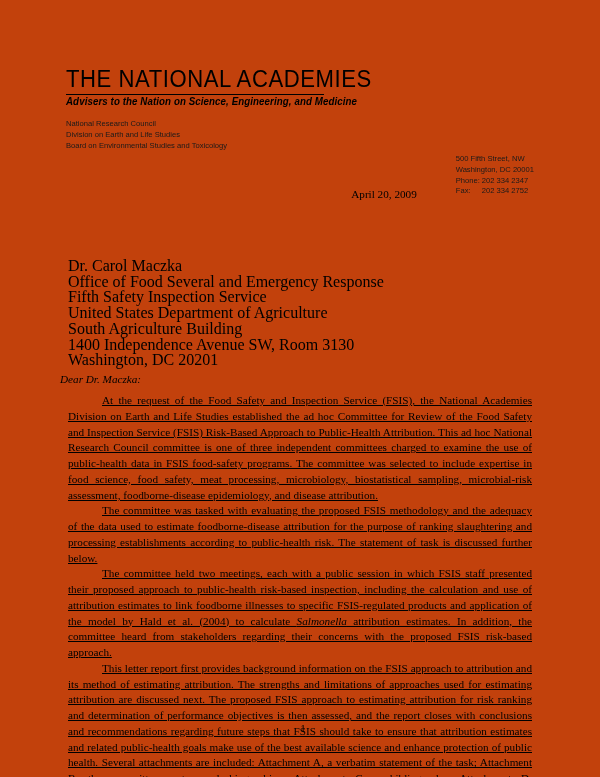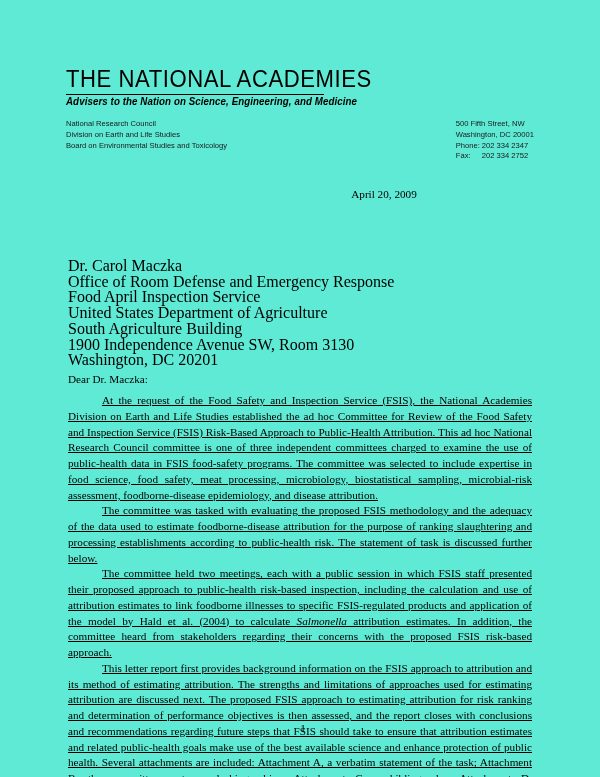--- a/index.html
+++ b/index.html
@@ -4,21 +4,21 @@
 <style>
   html, body {
     margin: 0;
     padding: 0;
     background: #ffffff;
   }
   .page {
     position: relative;
     width: 600px;
     height: 777px;
-    background: #5eead4;
+    background: #c2410c;
     overflow: hidden;
     font-family: "Liberation Serif", "DejaVu Serif", serif;
     color: #000000;
   }
 
   
   .letterhead {
     position: absolute;
     left: 66px;
     top: 68px;
@@ -67,20 +67,21 @@
   }
   .org-block, .contact-block {
     font-family: "Liberation Sans", "DejaVu Sans", sans-serif;
     font-size: 7.6px;
     line-height: 1.42;
     color: #1a1a1a;
     white-space: nowrap;
   }
   .contact-block {
     padding-left: 12px;
+    margin-top: 35px;
   }
   .contact-line {
     display: flex;
   }
   .contact-label {
     display: inline-block;
     min-width: 26px;
   }
 
   
@@ -101,24 +102,25 @@
     position: absolute;
     left: 68px;
     top: 258px;
     font-size: 16px;
     line-height: 15.7px;
   }
 
   
   .salutation {
     position: absolute;
-    left: 68px;
+    left: 60px;
     top: 372px;
     font-size: 11.2px;
     line-height: 15.7px;
+    font-style: italic;
   }
   .body-copy {
     position: absolute;
     left: 68px;
     top: 393px;
     width: 464px;
     font-size: 11.2px;
     line-height: 15.75px;
     text-align: justify;
   }
@@ -171,25 +173,25 @@
         <span class="contact-label">Fax:</span>
         <span>202 334 2752</span>
       </div>
     </div>
   </div>
 
   <div class="date-line">April 20, 2009</div>
 
   <div class="recipient">
     <div>Dr. Carol Maczka</div>
-    <div>Office of Room Defense and Emergency Response</div>
-    <div>Food April Inspection Service</div>
+    <div>Office of Food Several and Emergency Response</div>
+    <div>Fifth Safety Inspection Service</div>
     <div>United States Department of Agriculture</div>
     <div>South Agriculture Building</div>
-    <div>1900 Independence Avenue SW, Room 3130</div>
+    <div>1400 Independence Avenue SW, Room 3130</div>
     <div>Washington, DC 20201</div>
   </div>
 
   <div class="salutation">Dear Dr. Maczka:</div>
 
   <div class="body-copy">
     <p>At the request of the Food Safety and Inspection Service (FSIS), the National Academies Division on Earth and Life Studies established the ad hoc Committee for Review of the Food Safety and Inspection Service (FSIS) Risk-Based Approach to Public-Health Attribution.  This ad hoc National Research Council committee is one of three independent committees charged to examine the use of public-health data in FSIS food-safety programs.  The committee was selected to include expertise in food science, food safety, meat processing, microbiology, biostatistical sampling, microbial-risk assessment, foodborne-disease epidemiology, and disease attribution.</p>
     <p>The committee was tasked with evaluating the proposed FSIS methodology and the adequacy of the data used to estimate foodborne-disease attribution for the purpose of ranking slaughtering and processing establishments according to public-health risk.  The statement of task is discussed further below.</p>
     <p><span>The committee held two meetings, each with a public session in which FSIS staff presented their proposed approach to public-health risk-based inspection, including the calculation and use of attribution estimates to link foodborne illnesses to specific FSIS-regulated products and application of the model by Hald et al. (2004) to calculate </span><i>Salmonella</i><span> attribution estimates.  In addition, the committee heard from stakeholders regarding their concerns with the proposed FSIS risk-based approach.</span></p>
     <p>This letter report first provides background information on the FSIS approach to attribution and its method of estimating attribution.  The strengths and limitations of approaches used for estimating attribution are discussed next.  The proposed FSIS approach to estimating attribution for risk ranking and determination of performance objectives is then assessed, and the report closes with conclusions and recommendations regarding future steps that FSIS should take to ensure that attribution estimates and related public-health goals make use of the best available science and enhance protection of public health.  Several attachments are included: Attachment A, a verbatim statement of the task; Attachment B, the committee roster and biographies; Attachment C, a bibliography; Attachment D, acknowledgment of</p>

